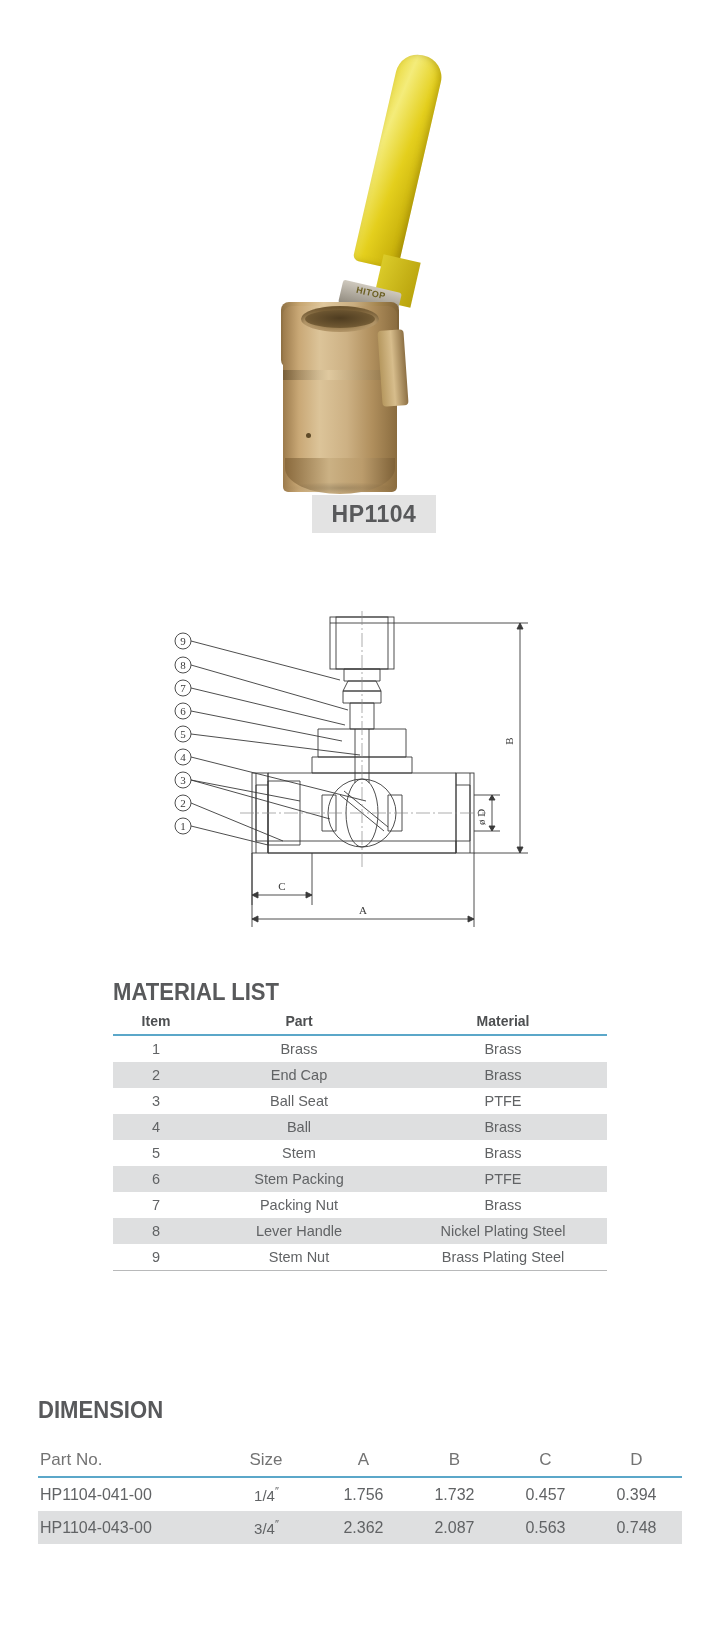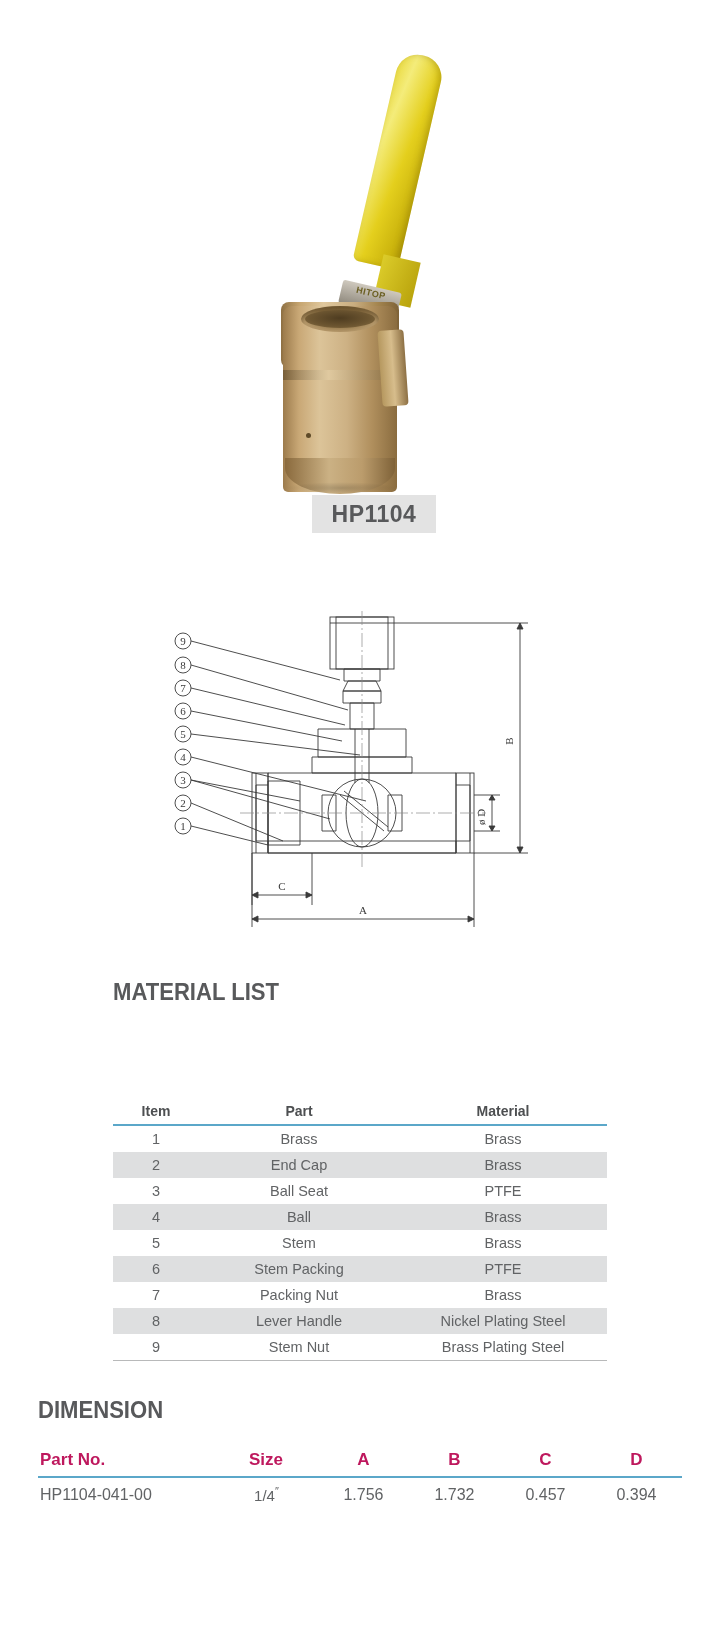--- a/index.html
+++ b/index.html
@@ -150,21 +150,21 @@
     letter-spacing: 0px;
     transform: scaleX(.92);
     transform-origin: left center;
   }
   #material-heading { left: 113px; top: 978px; }
   #dimension-heading { left: 38px; top: 1396px; }
 
   
   .material-table {
     position: absolute;
-    left: 113px; top: 1100px;
+    left: 113px; top: 1010px;
     width: 494px;
     border-collapse: collapse;
     font-size: 14.5px;
     color: #616365;
   }
   .material-table th {
     font-size: 14px;
     font-weight: bold;
     color: #4d4f51;
     padding: 3px 0 5px 0;
@@ -185,23 +185,23 @@
   
   .dimension-table {
     position: absolute;
     left: 38px; top: 1448px;
     width: 644px;
     border-collapse: collapse;
     font-size: 16px;
     color: #616365;
   }
   .dimension-table th {
-    font-weight: bold;
+    font-weight: normal;
     font-size: 17px;
-    color: #be185d;
+    color: #737373;
     padding: 2px 0 6px 0;
     border-bottom: 2.2px solid #5ba7c9;
     text-align: center;
     vertical-align: bottom;
   }
   .dimension-table th.partno-h {
     text-align: left;
     padding-left: 2px;
     vertical-align: bottom;
   }
@@ -439,16 +439,24 @@
     </thead>
     <tbody>
       <tr>
         <td class="partno">HP1104-041-00</td>
         <td class="size-cell"><span>1/4</span><span class="inch-mark">″</span></td>
         <td>1.756</td>
         <td>1.732</td>
         <td>0.457</td>
         <td>0.394</td>
       </tr>
+      <tr class="alt">
+        <td class="partno">HP1104-043-00</td>
+        <td class="size-cell"><span>3/4</span><span class="inch-mark">″</span></td>
+        <td>2.362</td>
+        <td>2.087</td>
+        <td>0.563</td>
+        <td>0.748</td>
+      </tr>
     </tbody>
   </table>
 
 </div>
 
 </body></html>

